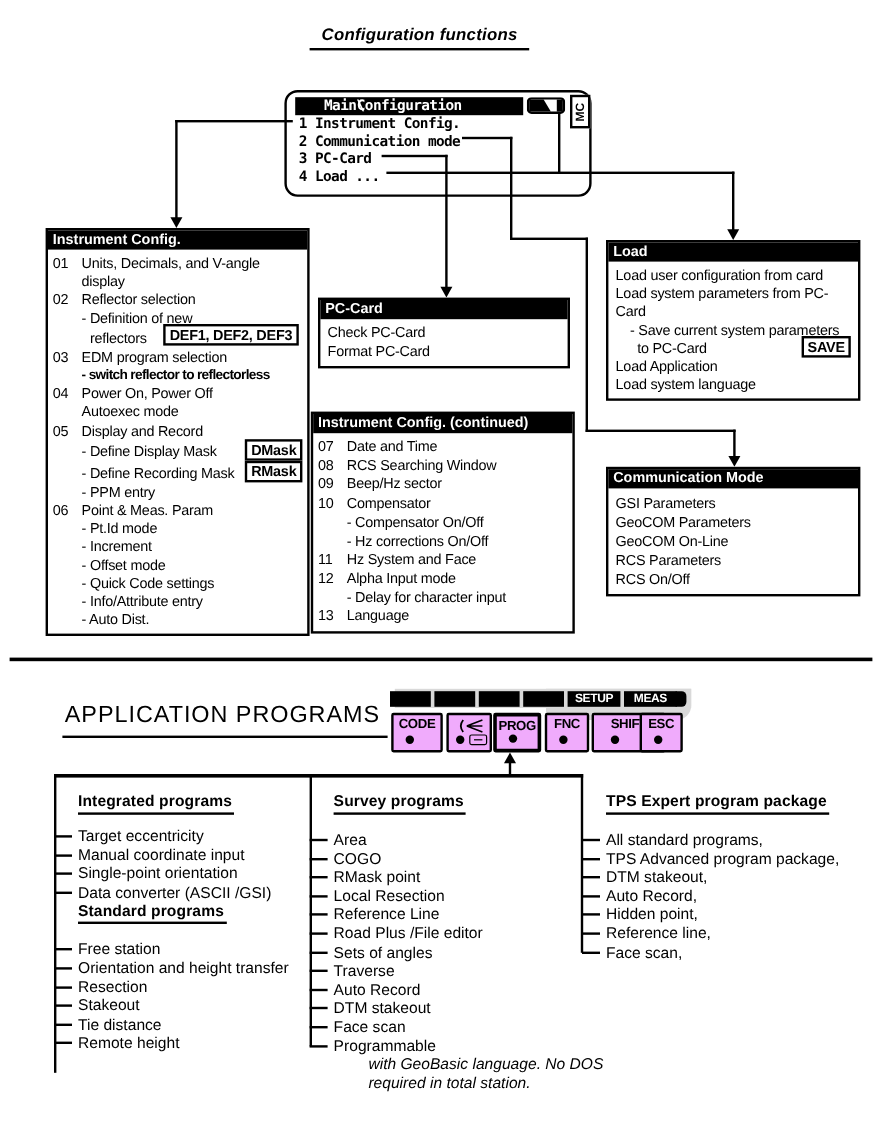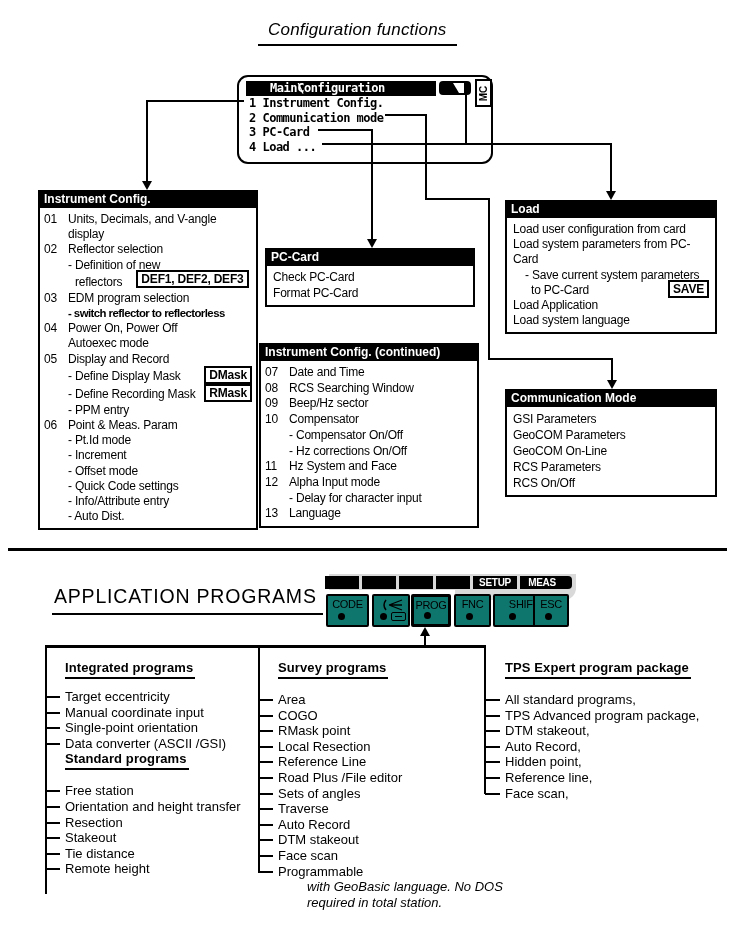--- a/index.html
+++ b/index.html
@@ -1,21 +1,21 @@
 <!DOCTYPE html>
 <html><head>
 <meta charset="utf-8">
 <style>
   * { box-sizing: border-box; margin: 0; padding: 0; }
   body { background: #fff; }
   .page { position: relative; width: 735px; height: 950px; background: #fff;
           font-family: "Liberation Sans", sans-serif; color: #000; overflow: hidden; }
 
   
-  .doc-title { position: absolute; left: 258px; top: 20px; font-size: 17px; font-weight: normal;
+  .doc-title { position: absolute; left: 258px; top: 20px; font-size: 14px; font-weight: bold;
                font-style: italic; border-bottom: 2.5px solid #000; padding: 0 10px 4px 10px;
                letter-spacing: 0.2px; white-space: nowrap; }
 
   
   .screen { position: absolute; left: 237px; top: 75px; width: 256px; height: 89px;
             border: 2px solid #000; border-radius: 11px; background: #fff; }
   .scr-bar { position: absolute; left: 7px; top: 4px; width: 190px; height: 15px; background: #000;
              color: #fff; font-family: "DejaVu Sans Mono", monospace; font-weight: bold;
              font-size: 12px; letter-spacing: -0.5px; line-height: 15px; }
   .scr-bar .hl { position: absolute; left: 3px; margin-left: 21px; }
@@ -70,21 +70,21 @@
   .tab2 { position: absolute; left: 455px; top: 574px; width: 121px; height: 26px; background: #d9d9d9;
           border-radius: 0 0 12px 0; }
   .keybar { position: absolute; left: 325px; top: 576px; height: 30px; display: flex; gap: 3px; }
   .keybar .seg { background: #000; width: 34px; height: 13px; color: #fff; font-size: 10px;
                  font-weight: bold; text-align: center; line-height: 13px; letter-spacing: -0.3px; }
   .keybar .seg.wide { width: 44px; }
   .hook { position: absolute; left: 563px; top: 576px; width: 9px; height: 13px; background: #000;
           border-radius: 0 4px 4px 0; }
 
   .key { position: absolute; top: 594px; height: 33px; border: 2px solid #000; border-radius: 2px;
-         background: #0f766e; font-size: 11px; font-weight: normal; text-align: center; }
+         background: #f0abfc; font-size: 11px; font-weight: bold; text-align: center; }
   .key .klabel { display: block; padding-top: 2px; letter-spacing: -0.3px; }
   .key .dot { position: absolute; left: 10px; bottom: 5px; width: 7px; height: 7px;
               border-radius: 50%; background: #000; }
   .key.prog { border-width: 3px; }
   .key.shift .dot { left: 14px; }
   .key .lampsvg { position: absolute; left: 8px; top: 3px; }
   .key .lvl { position: absolute; left: 17px; bottom: 4px; width: 15px; height: 9px;
               border: 1.5px solid #000; border-radius: 2px; }
   .key .lvl::after { content: ""; position: absolute; left: 3px; top: 2.5px; width: 7px;
                      border-top: 1.5px solid #000; }

